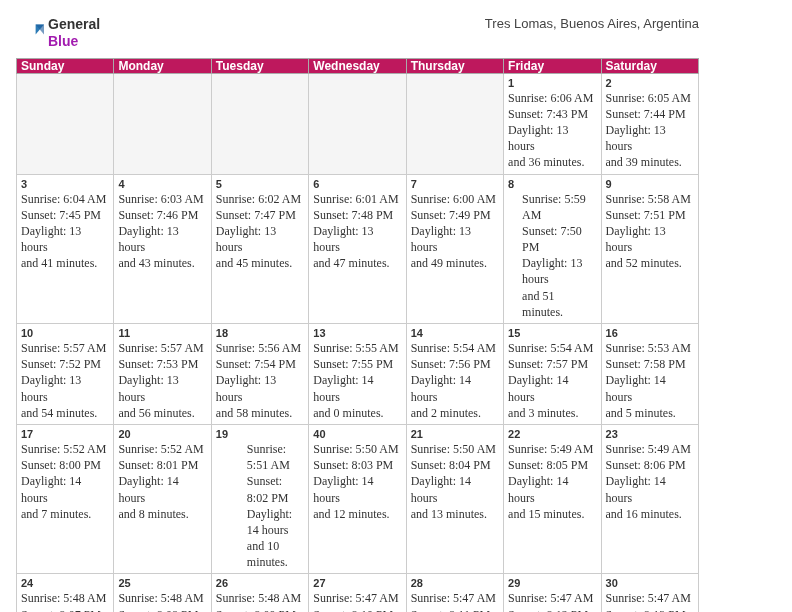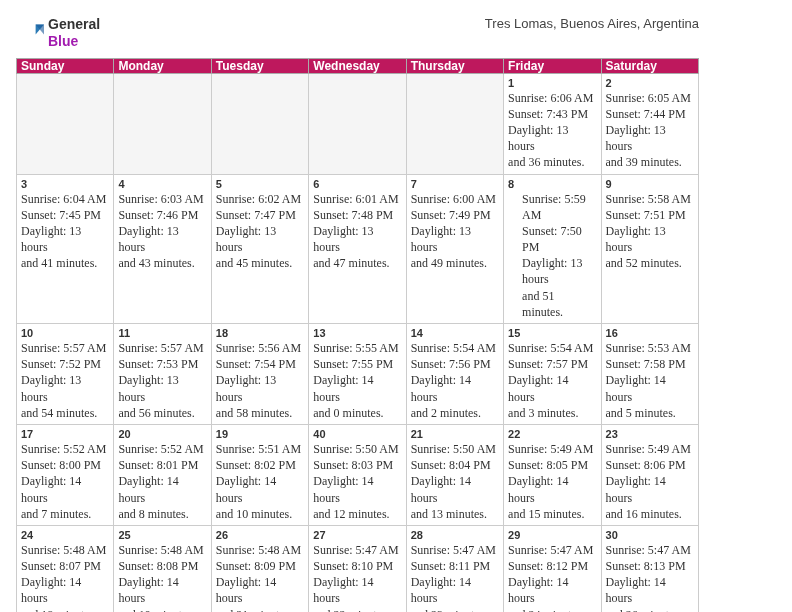--- a/index.html
+++ b/index.html
@@ -256,21 +256,21 @@
           </td>
           <td>
             <span class="day-num">20</span>
             <div class="day-info" style="white-space: pre-line;">Sunrise: 5:52 AM
 Sunset: 8:01 PM
 Daylight: 14 hours
 and 8 minutes.</div>
           </td>
           <td>
             <span class="day-num">19</span>
-            <div class="day-info" style="white-space: pre-line;">Sunrise: 5:51 AM
+            <div class="day-info" style="white-space: pre-line; margin-left: 31px;">Sunrise: 5:51 AM
 Sunset: 8:02 PM
 Daylight: 14 hours
 and 10 minutes.</div>
           </td>
           <td>
             <span class="day-num">40</span>
             <div class="day-info" style="white-space: pre-line;">Sunrise: 5:50 AM
 Sunset: 8:03 PM
 Daylight: 14 hours
 and 12 minutes.</div>

